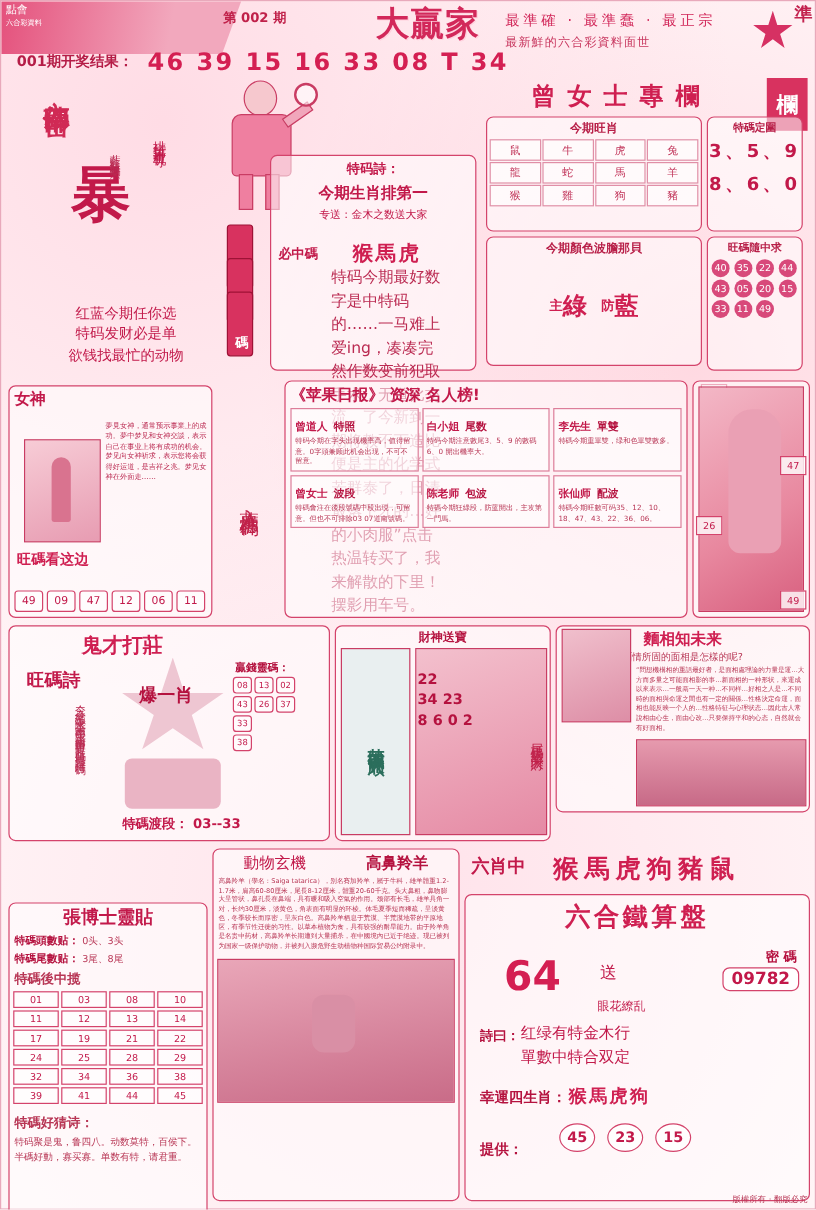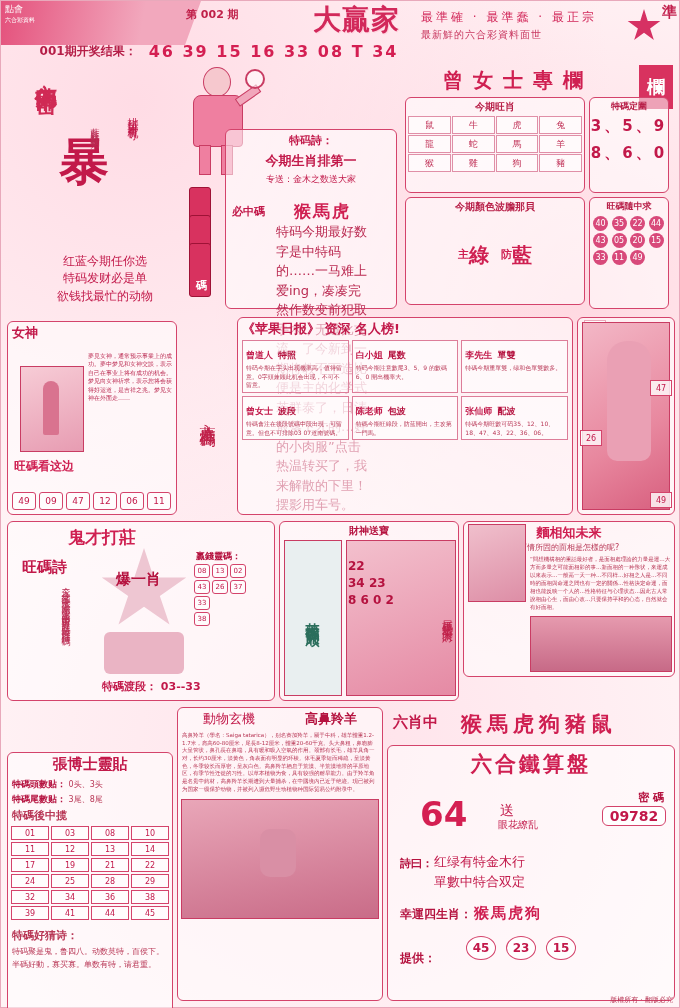--- a/index.html
+++ b/index.html
@@ -55,21 +55,21 @@
   #hdr-sub { left:420px; top:27px; font-size:10px; color:#c8375f; letter-spacing:1px;}
   #hdr-corner { right:2px; top:2px; width:56px; height:46px; }
   #hdr-corner .star {
     position:absolute; left:4px; top:6px; width:34px; height:34px;
     background:#d63163;
     clip-path: polygon(50% 0%,61% 35%,98% 35%,68% 57%,79% 91%,50% 70%,21% 91%,32% 57%,2% 35%,39% 35%);
   }
   #hdr-corner .ch { position:absolute; right:2px; top:0px; font-size:15px; font-weight:bold; color:#c3224f;}
   #result-bar { left:8px; top:40px; width:420px; height:20px; }
   #result-bar .lbl { font-size:12px; font-weight:bold; color:#b51d47; }
-  #result-bar .nums { font-size:16px; font-weight:bold; color:#d41f52; letter-spacing:2px;margin-left:12px; }
+  #result-bar .nums { font-size:20px; font-weight:bold; color:#d41f52; letter-spacing:2px;margin-left:12px; }
 
   
   #blk-neibu { left:6px; top:62px; width:190px; height:248px; }
   #neibu-title {
     left:12px; top:4px; width:42px; height:120px;
     font-size:22px; font-weight:bold; color:#d02a55;
   }
   #neibu-big {
     left:52px; top:66px; font-size:50px; font-weight:bold;
     color:#c2194a; font-family:"DejaVu Serif","Liberation Serif",serif;
@@ -200,21 +200,21 @@
   #animal-photo { margin:3px; height:120px; background:linear-gradient(170deg,#e9a6b8,#c96c88); border:1px solid #c93c63; position:relative;}
   #animal-photo .gazelle { position:absolute; left:40%; top:25%; width:36px; height:48px; background:#d98fa5; border-radius:10px;}
 
   
   #blk-tie { left:386px; top:744px; width:288px; height:256px; }
   #tie-hdr { font-size:21px; font-weight:bold; text-align:center; color:#cf1f51; letter-spacing:3px; padding:4px 0;}
   #tie-big { left:32px; top:48px; font-size:34px; font-weight:bold; color:#d41f52;}
   #tie-send { left:112px; top:56px; font-size:14px; color:#c2194a;}
   #tie-pwd-lbl { right:10px; top:44px; font-size:11px; font-weight:bold; color:#b5123f;}
   #tie-pwd { right:8px; top:60px; width:64px; height:20px; border:1.5px solid #d4436b; background:#fff; font-size:14px; font-weight:bold; color:#c2194a;}
-  #tie-eye { left:110px; top:72px; font-size:10px; color:#c2194a;text-align:center;}
+  #tie-eye { left:110px; top:86px; font-size:10px; color:#c2194a;text-align:center;}
   #tie-poem-lbl { left:12px; top:110px; font-size:11px; font-weight:bold; color:#b5123f;}
   #tie-poem { left:46px; top:106px; font-size:13px; line-height:1.5; color:#c2194a;}
   #tie-luck-lbl { left:12px; top:160px; font-size:12px; font-weight:bold; color:#b5123f;}
   #tie-luck { left:86px; top:158px; font-size:15px; font-weight:bold; color:#cf1f51; letter-spacing:2px;}
   #tie-give-lbl { left:12px; top:204px; font-size:12px; font-weight:bold; color:#b5123f;}
   #tie-balls { left:78px; top:190px; display:flex; gap:10px;}
   #tie-balls .b { width:30px; height:24px; border-radius:50%; border:1.5px solid #d4436b; background:rgba(255,255,255,.8); font-size:12px; font-weight:bold; color:#c2194a; display:flex;align-items:center;justify-content:center;}
   #footer { right:6px; bottom:2px; font-size:7px; color:#b83655;}
 </style>
 </head>

